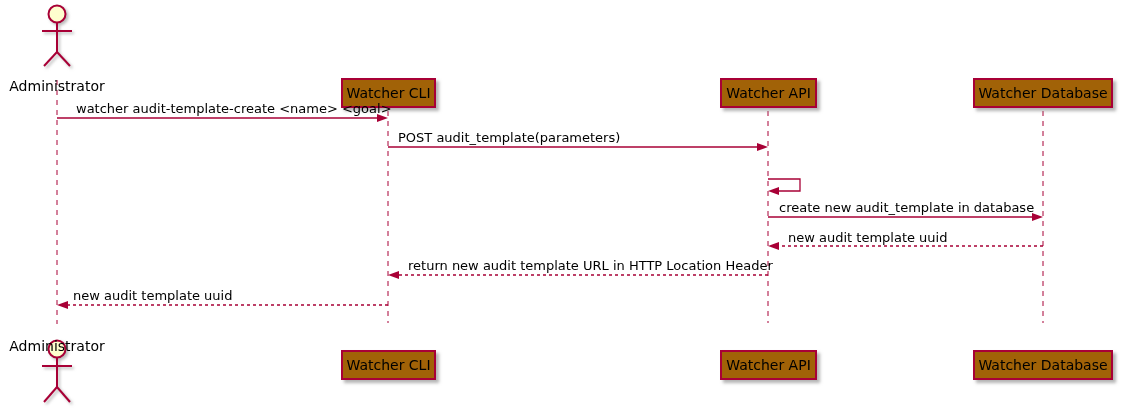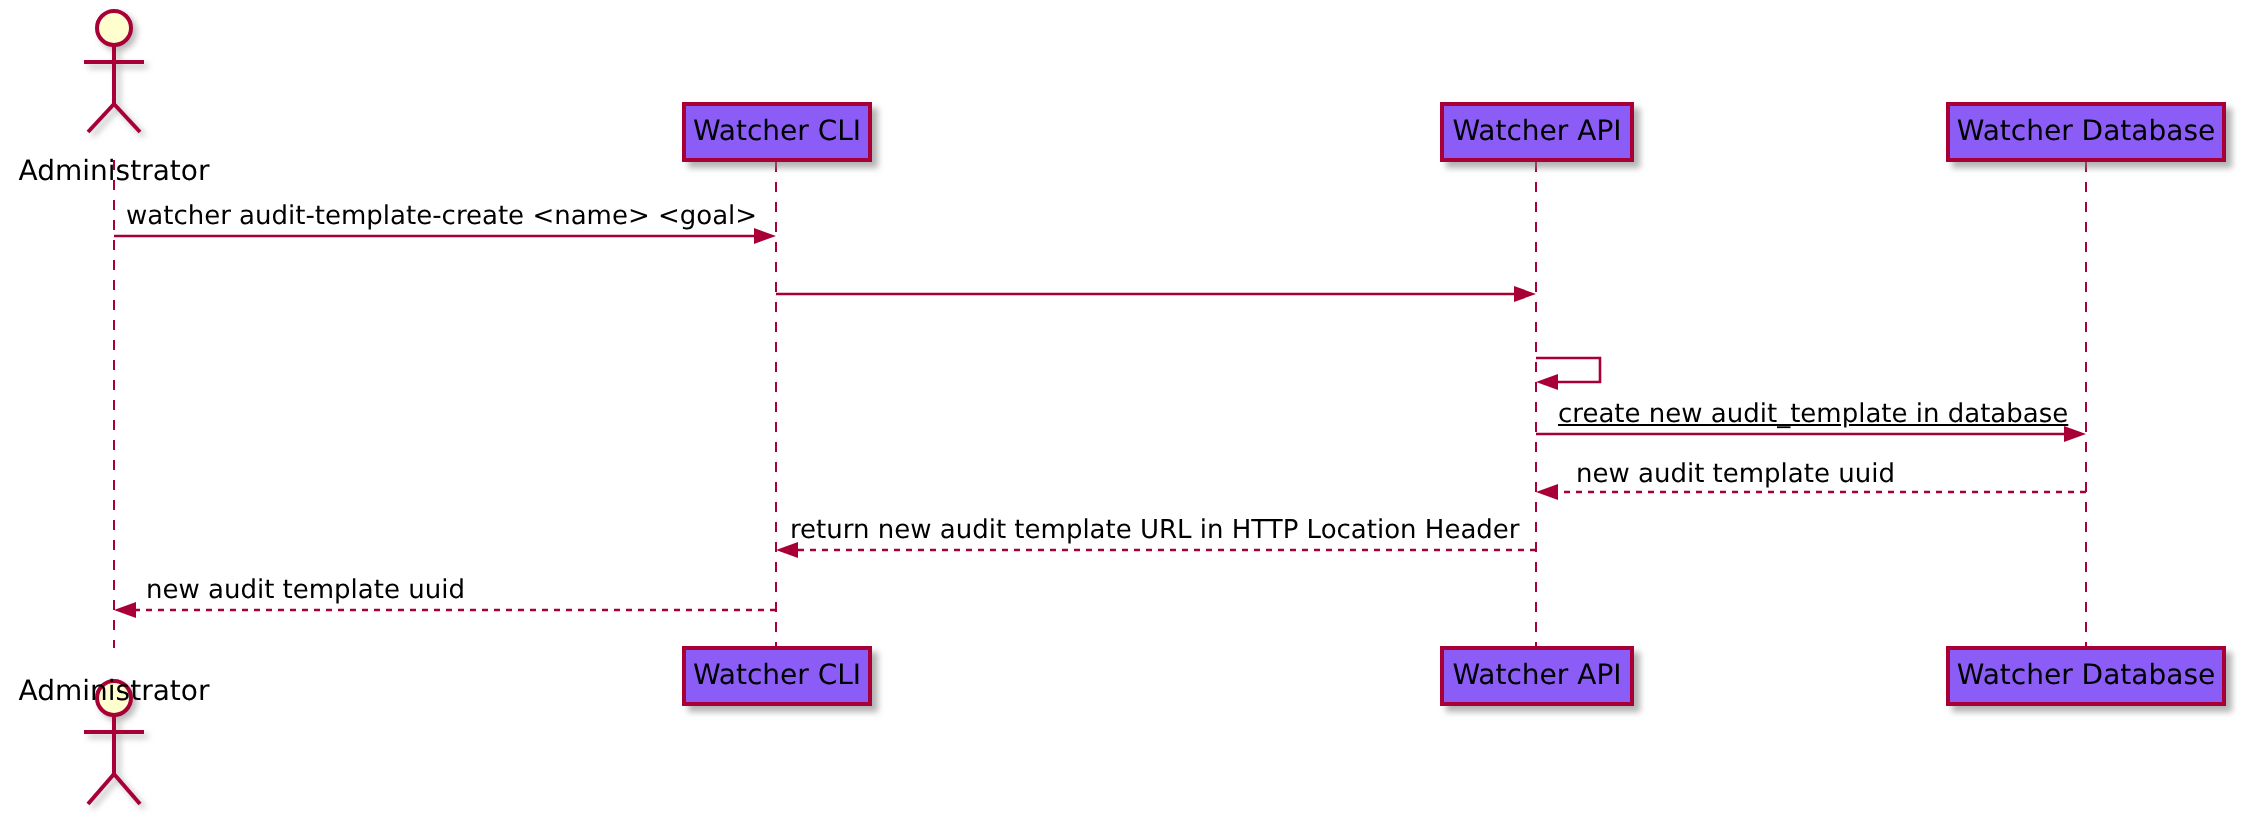--- a/index.html
+++ b/index.html
@@ -42,29 +42,30 @@
     stroke-width: 2;
     fill: none;
     filter: drop-shadow(2.5px 2.5px 1.5px rgba(130,130,130,0.55));
   }
   .actor-figure .head {
     fill: #FEFECE;
   }
   .pbox {
     position: absolute;
     height: 26px;
-    background: #8b5cf6;
+    background: #a16207;
     border: 2px solid #A80036;
     box-shadow: 3px 3px 3px rgba(130,130,130,0.6);
     text-align: center;
     line-height: 26px;
     font-size: 14px;
     color: #000000;
     white-space: nowrap;
     box-sizing: content-box;
+    margin-top: 27px;
   }
   .actor-label {
     position: absolute;
     transform: translateX(-50%);
     font-size: 14px;
     color: #000000;
     white-space: nowrap;
     margin-top: 16px;
   }
   .msg {
@@ -142,19 +143,20 @@
   <div class="pbox" style="left:720px; top:51px; width:93px;">Watcher API</div>
   <div class="pbox" style="left:973px; top:51px; width:136px;">Watcher Database</div>
 
   <div class="pbox" style="left:341px; top:323px; width:91px;">Watcher CLI</div>
   <div class="pbox" style="left:720px; top:323px; width:93px;">Watcher API</div>
   <div class="pbox" style="left:973px; top:323px; width:136px;">Watcher Database</div>
 
   <div class="actor-label" style="left:57px; top:62px;">Administrator</div>
   <div class="actor-label" style="left:57px; top:322px;">Administrator</div>
 
-  <div class="msg" style="left:63px;  top:101px;">watcher audit-template-create &lt;name&gt; &lt;goal&gt;</div>
-  <div class="msg" style="left:779px; top:200px;text-decoration:underline;">create new audit_template in database</div>
+  <div class="msg" style="left:76px;  top:101px;">watcher audit-template-create &lt;name&gt; &lt;goal&gt;</div>
+  <div class="msg" style="left:398px; top:130px;">POST audit_template(parameters)</div>
+  <div class="msg" style="left:779px; top:200px;">create new audit_template in database</div>
   <div class="msg" style="left:788px; top:230px;">new audit template uuid</div>
-  <div class="msg" style="left:395px; top:258px;">return new audit template URL in HTTP Location Header</div>
+  <div class="msg" style="left:408px; top:258px;">return new audit template URL in HTTP Location Header</div>
   <div class="msg" style="left:73px;  top:288px;">new audit template uuid</div>
 
 </div>
 
 </body></html>

